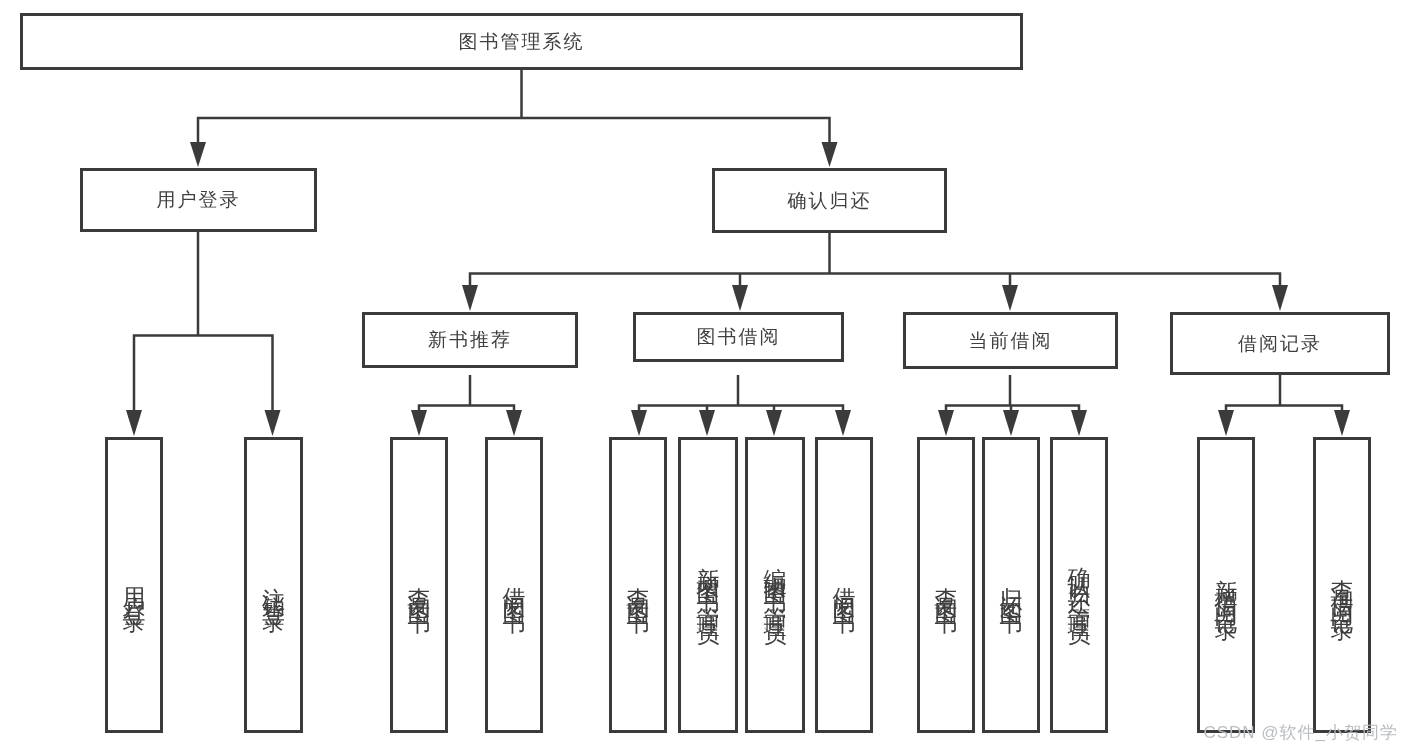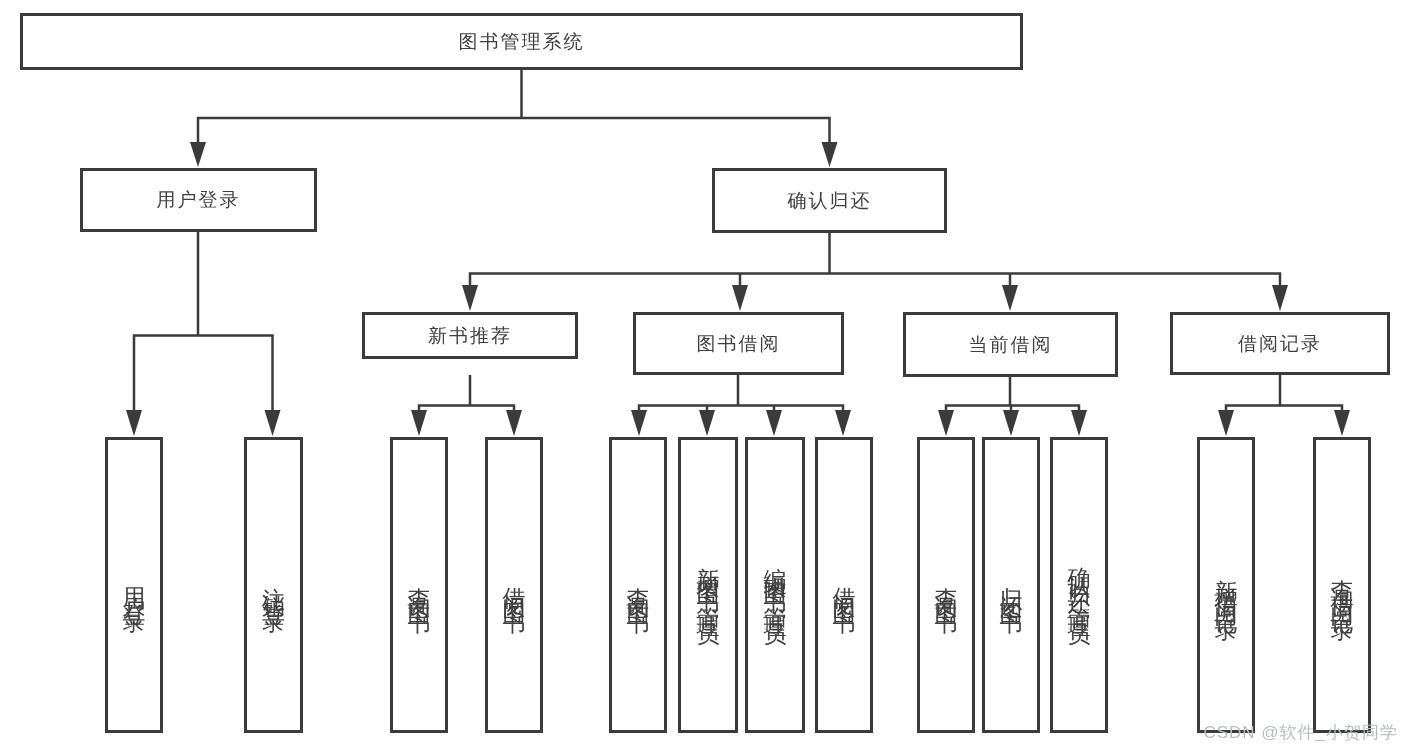--- a/index.html
+++ b/index.html
@@ -105,27 +105,27 @@
     <span>图书管理系统</span>
   </div>
 
   <div class="box h" style="left:80px;top:168px;width:237px;height:64px">
     <span>用户登录</span>
   </div>
   <div class="box h" style="left:712px;top:168px;width:235px;height:65px">
     <span>确认归还</span>
   </div>
 
-  <div class="box h" style="left:362px;top:312px;width:216px;height:47px">
+  <div class="box h" style="left:362px;top:312px;width:216px;height:56px">
     <span>新书推荐</span>
   </div>
-  <div class="box h" style="left:633px;top:312px;width:211px;height:63px">
+  <div class="box h" style="left:633px;top:312px;width:211px;height:50px">
     <span>图书借阅</span>
   </div>
-  <div class="box h" style="left:903px;top:312px;width:215px;height:65px">
+  <div class="box h" style="left:903px;top:312px;width:215px;height:57px">
     <span>当前借阅</span>
   </div>
   <div class="box h" style="left:1170px;top:312px;width:220px;height:63px">
     <span>借阅记录</span>
   </div>
 
   <div class="box v" style="left:105px;width:58px">
     <span>用户登录</span>
   </div>
   <div class="box v" style="left:244px;width:59px">

